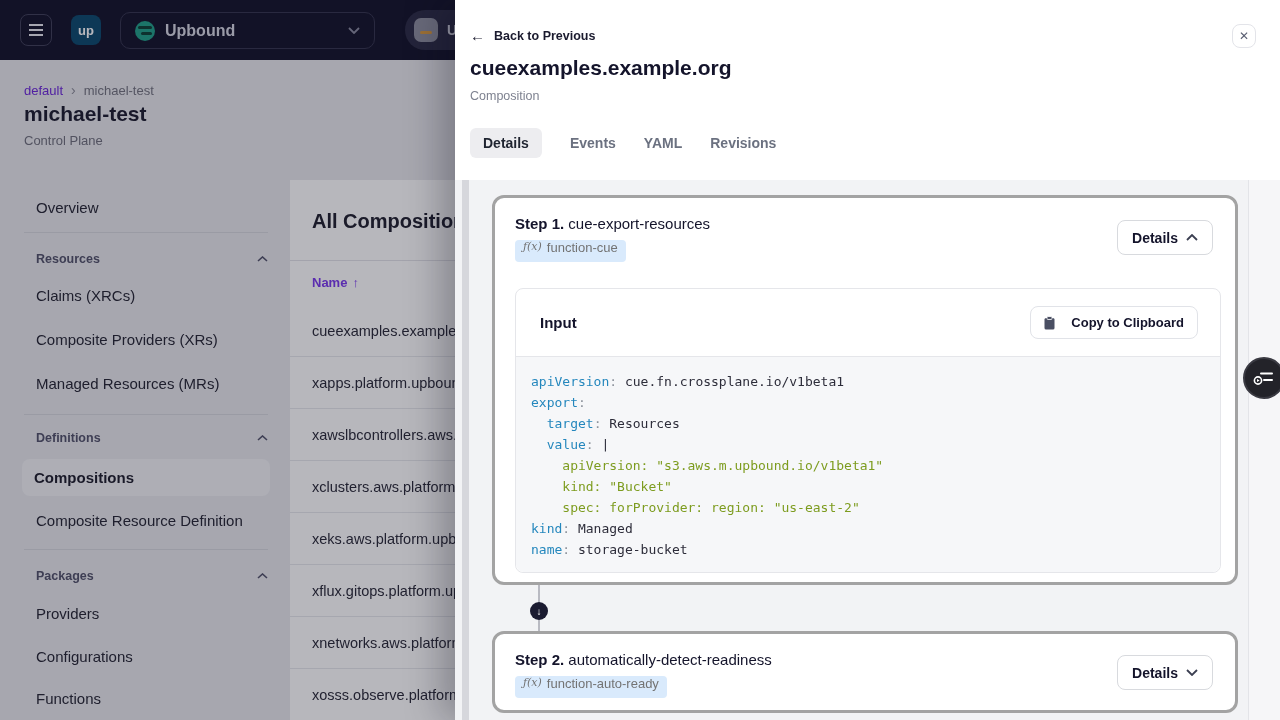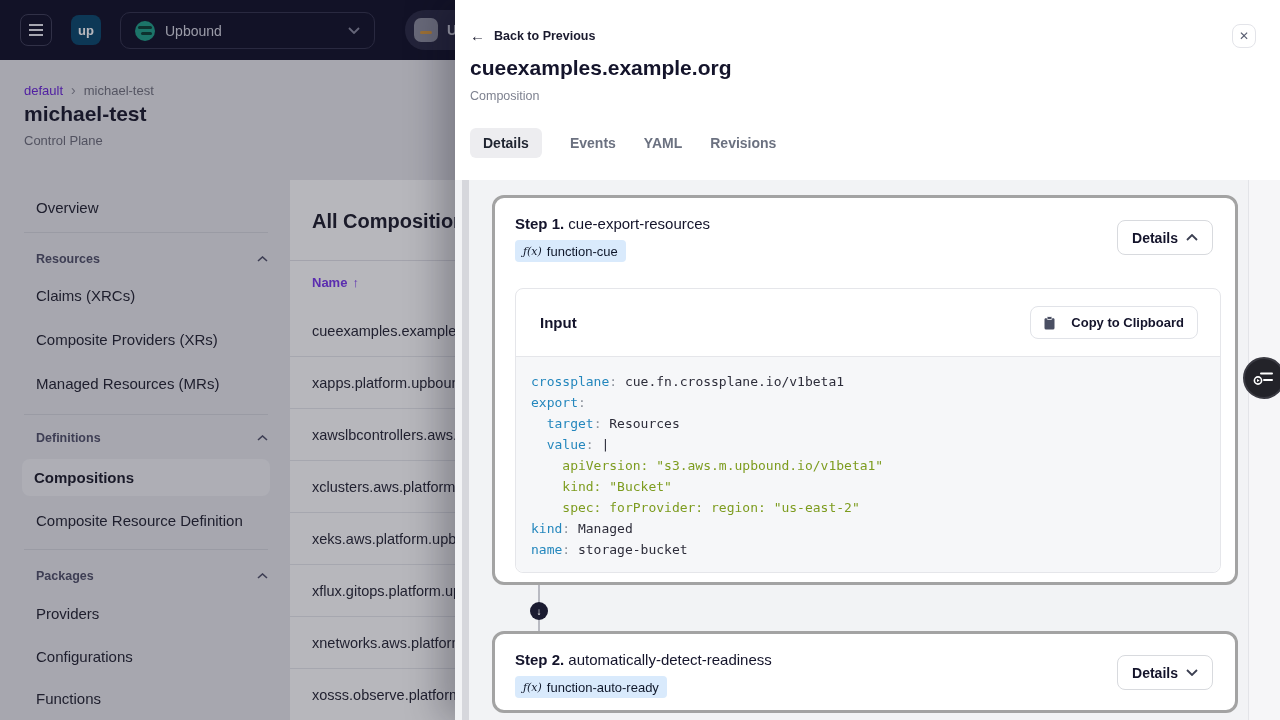--- a/index.html
+++ b/index.html
@@ -8,21 +8,21 @@
 
   
   .topbar { position:absolute; left:0; top:0; width:1280px; height:60px; background:#14142a; }
   .hamburger { position:absolute; left:20px; top:14px; width:32px; height:32px; border:1.5px solid #3f3f58; border-radius:8px; display:flex; align-items:center; justify-content:center; cursor:pointer; }
   .hamburger svg { stroke:#e8e8f0; }
   .brand-logo { position:absolute; left:71px; top:15px; width:30px; height:30px; border-radius:8px; background:#0c4a6e; color:#fff; font-weight:bold; font-size:13px; display:flex; align-items:center; justify-content:center; }
   .org-dropdown { position:absolute; left:120px; top:12px; width:255px; height:37px; border:1.5px solid #34344e; border-radius:10px; display:flex; align-items:center; padding:0 14px; cursor:pointer; }
   .org-globe { width:20px; height:20px; border-radius:50%; background:#21a088; margin-right:10px; position:relative; overflow:hidden; }
   .org-globe::before, .org-globe::after { content:""; position:absolute; left:3px; right:3px; height:3px; background:#0d3f36; border-radius:2px; }
   .org-globe::before { top:5px; } .org-globe::after { top:11px; left:6px; }
-  .org-name { color:#d6d7e2; font-weight:normal; font-size:14px; flex:1; }
+  .org-name { color:#d6d7e2; font-weight:bold; font-size:16px; flex:1; }
   .org-chevron { stroke:#8a8ba0; }
   .topbar-pill { position:absolute; left:405px; top:10px; width:70px; height:40px; border-radius:20px; background:#2c2c45; display:flex; align-items:center; padding-left:9px; }
   .topbar-pill .mini-icon { width:24px; height:24px; border-radius:7px; background:#8f90a0; position:relative; }
   .topbar-pill .mini-icon::after { content:""; position:absolute; left:6px; top:13px; width:12px; height:3px; background:#d89a3e; border-radius:2px; }
   .topbar-pill .pill-label { color:#d6d7e2; font-weight:bold; font-size:14px; margin-left:9px; }
 
   .breadcrumb { position:absolute; left:24px; top:82px; font-size:13px; color:#73737f; display:flex; gap:8px; align-items:center; }
   .breadcrumb .bc-first { color:#6d28d9; }
   .breadcrumb .bc-sep { color:#8a8a96; font-size:14px; }
   .cp-title { position:absolute; left:24px; top:102px; font-size:21px; font-weight:bold; color:#1c1c2e; }
@@ -57,21 +57,21 @@
 
   .panel-content { position:absolute; left:0; top:180px; width:825px; height:540px; background:#f2f3f5; }
   .gutter { position:absolute; left:7px; top:0; width:7px; height:540px; background:#d6d7dc; cursor:pointer; }
   .right-zone { position:absolute; left:793px; top:0; width:32px; height:540px; background:#f6f6f8; border-left:1px solid #e3e4e8; }
 
   .step-card { position:absolute; left:37px; width:746px; background:#fff; border:3px solid #a3a3a3; border-radius:12px; }
   .step1 { top:15px; height:390px; }
   .step2 { top:451px; height:82px; }
   .step-heading { position:absolute; left:20px; top:17px; font-size:15px; color:#14142b; }
   .step-heading b { font-weight:bold; }
-  .fn-badge { position:absolute; left:20px; top:42px; height:22px; background:#d9eafc; border-radius:4px; display:inline-flex; align-items:center; padding:0 8px; font-size:13px; color:#0f172a; white-space:nowrap; }
+  .fn-badge { position:absolute; left:20px; top:42px; height:22px; background:#d9eafc; border-radius:4px; display:inline-flex; padding:0 8px; font-size:13px; color:#737373; white-space:nowrap; }
   .fn-icon { font-style:italic; font-size:11px; margin-right:5px; font-family:"DejaVu Serif",serif; }
   .details-btn { position:absolute; right:22px; top:22px; width:96px; height:35px; border:1px solid #d8dade; border-radius:8px; background:#fff; display:flex; align-items:center; justify-content:center; gap:8px; font-size:14px; font-weight:bold; color:#14142b; cursor:pointer; }
   .step2 .details-btn { top:21px; }
   .details-btn svg { stroke:#3b3f51; }
 
   .input-card { position:absolute; left:20px; top:90px; width:706px; height:285px; border:1px solid #e5e6ea; border-radius:8px; background:#fff; }
   .input-head { position:absolute; left:0; top:0; width:100%; height:67px; display:flex; align-items:center; }
   .input-title { margin-left:24px; font-size:15px; font-weight:bold; color:#14142b; }
   .copy-btn { position:absolute; right:22px; top:17px; height:33px; border:1px solid #e1e3e8; border-radius:8px; background:#fff; display:flex; align-items:center; gap:16px; padding:0 13px; font-size:13px; font-weight:bold; color:#14142b; cursor:pointer; }
   .copy-btn svg { fill:#4a4f63; }
@@ -233,21 +233,21 @@
           <span class="input-title">Input</span>
           <button class="copy-btn">
             <svg width="11" height="14" viewBox="0 0 11 14">
                 <rect x="0.5" y="2" width="10" height="11.5" rx="1.6"></rect>
                 <rect x="3" y="0.5" width="5" height="3" rx="1" stroke="#fff" stroke-width="0.8"></rect>
               </svg>
             <span>Copy to Clipboard</span>
           </button>
         </div>
         <div class="code-block">
-          <div class="cl"><span class="ck">crossplane</span><span class="cp">: </span><span class="cv">cue.fn.crossplane.io/v1beta1</span><span class="cs"></span></div>
+          <div class="cl"><span class="ck">apiVersion</span><span class="cp">: </span><span class="cv">cue.fn.crossplane.io/v1beta1</span><span class="cs"></span></div>
           <div class="cl"><span class="ck">export</span><span class="cp">:</span><span class="cv"></span><span class="cs"></span></div>
           <div class="cl"><span class="ck">  target</span><span class="cp">: </span><span class="cv">Resources</span><span class="cs"></span></div>
           <div class="cl"><span class="ck">  value</span><span class="cp">: </span><span class="cv">|</span><span class="cs"></span></div>
           <div class="cl"><span class="ck"></span><span class="cp"></span><span class="cv"></span><span class="cs">    apiVersion: "s3.aws.m.upbound.io/v1beta1"</span></div>
           <div class="cl"><span class="ck"></span><span class="cp"></span><span class="cv"></span><span class="cs">    kind: "Bucket"</span></div>
           <div class="cl"><span class="ck"></span><span class="cp"></span><span class="cv"></span><span class="cs">    spec: forProvider: region: "us-east-2"</span></div>
           <div class="cl"><span class="ck">kind</span><span class="cp">: </span><span class="cv">Managed</span><span class="cs"></span></div>
           <div class="cl"><span class="ck">name</span><span class="cp">: </span><span class="cv">storage-bucket</span><span class="cs"></span></div>
         </div>
       </div>

